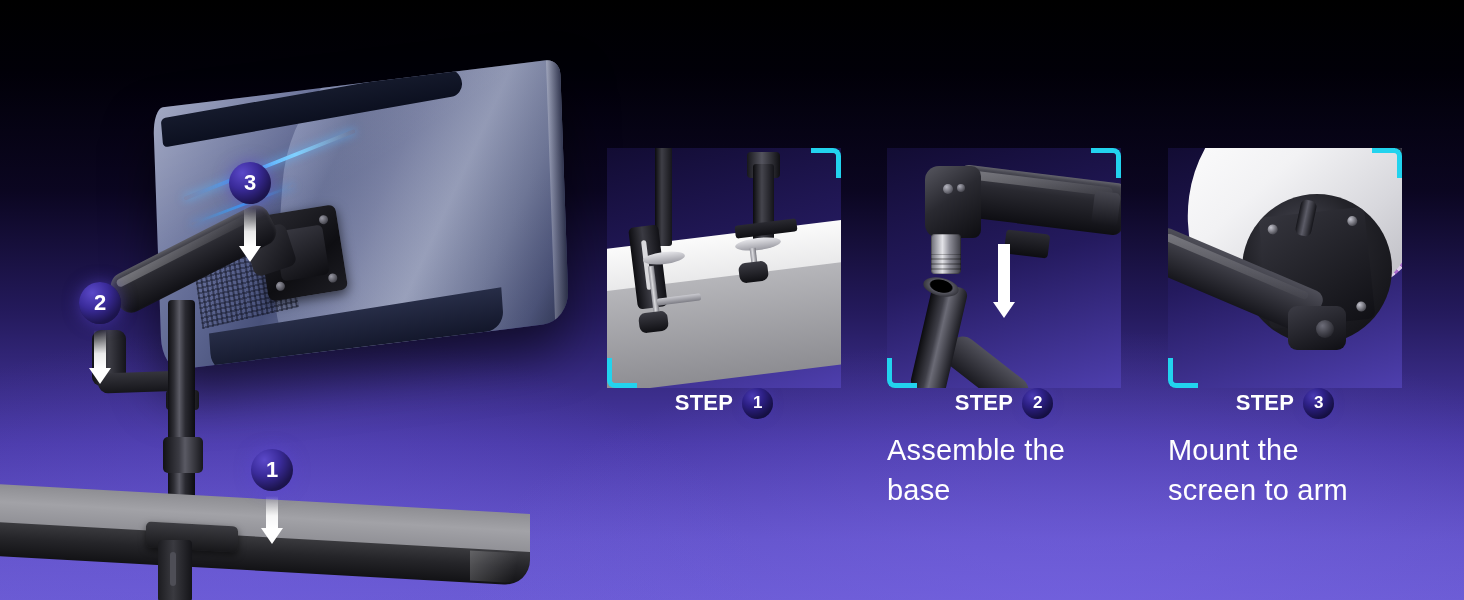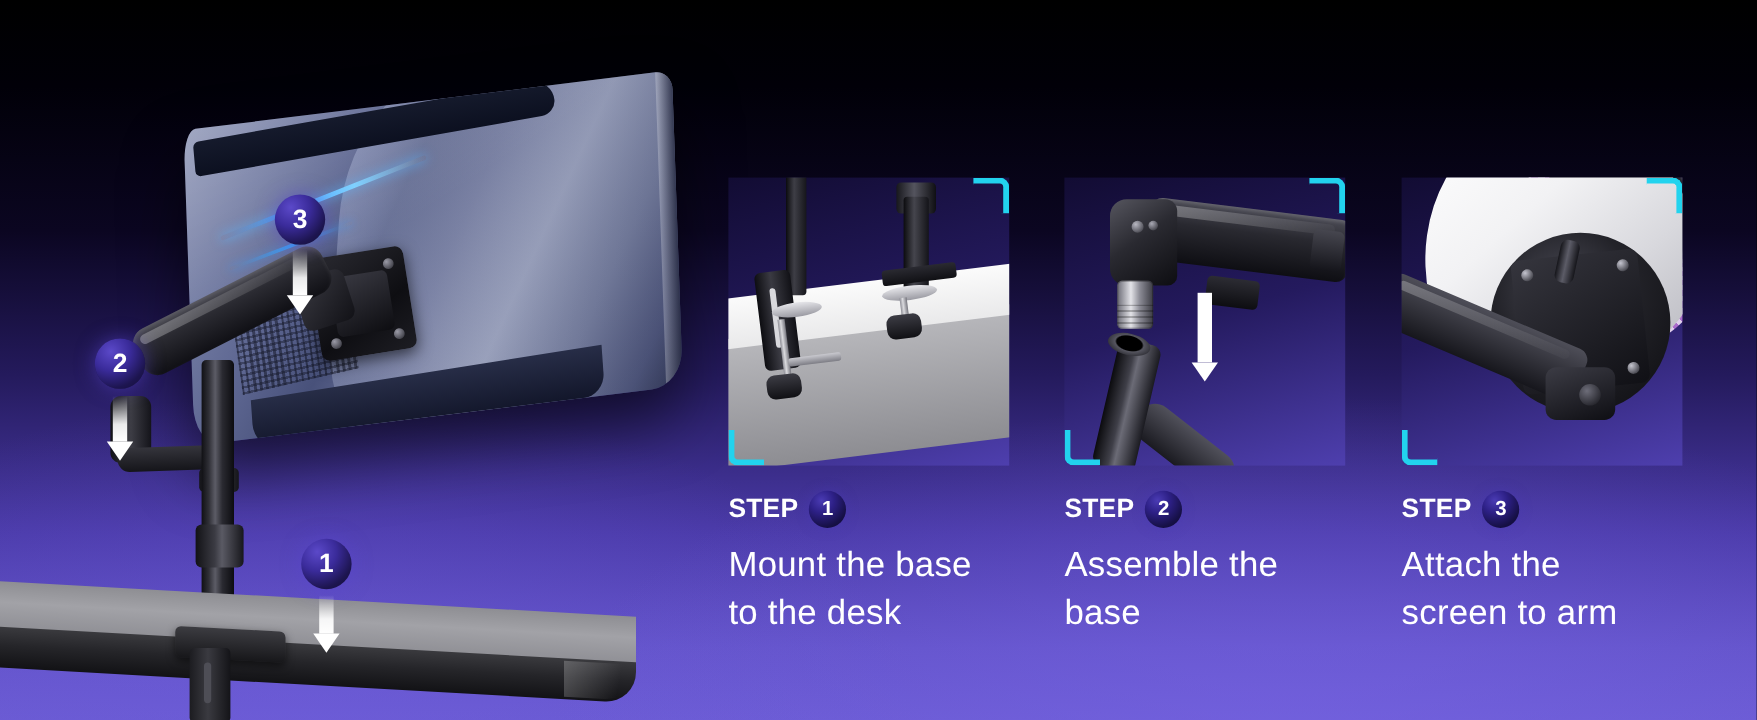--- a/index.html
+++ b/index.html
@@ -223,21 +223,21 @@
   .thumb {
     position:relative; width:234px; height:240px; overflow:hidden;
     background:linear-gradient(165deg,#120c33 0%,#241a5e 48%,#4e3fae 100%);
   }
   .bracket { position:absolute; width:30px; height:30px; }
   .bracket.tr { right:0; top:0; border-top:5px solid; border-right:5px solid; border-radius:0 8px 0 0; }
   .bracket.bl { left:0;  bottom:0; border-bottom:5px solid; border-left:5px solid; border-radius:0 0 0 8px; }
 
   .steplabel {
     display:flex; align-items:center; gap:9px;
-    margin-top:21px; height:30px;
+    height:30px;justify-content:center;
   }
   .steplabel .txt {
     color:#fff; font-size:22px; font-weight:700; letter-spacing:.2px;
   }
   .steplabel .num {
     width:31px; height:31px; border-radius:50%;
     background: radial-gradient(circle at 34% 26%, #4a3bb4 0%, #2d2086 34%, #161046 72%, #0d0930 100%);
     color:#fff; font-size:17px; font-weight:700;
     display:flex; align-items:center; justify-content:center;
     box-shadow:0 0 10px rgba(70,55,180,.5);
@@ -530,22 +530,20 @@
         <div class="t1-washer2"></div>
         <div class="t1-screw2"></div>
         <div class="t1-screwhead2"></div>
         <div class="bracket tr" style="border-color:#22d3ee;"></div>
         <div class="bracket bl" style="border-color:#22d3ee;"></div>
       </div>
       <div class="steplabel">
         <span class="txt">STEP</span>
         <span class="num">1</span>
       </div>
-      <div class="caption">Mount the base
-to the desk</div>
     </div>
 
     <div class="card" style="left:287px;">
       <div class="thumb">
         <div class="t2-arm"></div>
         <div class="t2-tab"></div>
         <div class="t2-knuckle"></div>
         <div class="t2-elbow"></div>
         <div class="t2-elbow-dot"></div>
         <div class="t2-elbow-dot2"></div>
@@ -585,18 +583,18 @@
         <div class="t3-arm"></div>
         <div class="t3-joint"></div>
         <div class="t3-joint-dot"></div>
         <div class="bracket tr" style="border-color:#22d3ee;"></div>
         <div class="bracket bl" style="border-color:#22d3ee;"></div>
       </div>
       <div class="steplabel">
         <span class="txt">STEP</span>
         <span class="num">3</span>
       </div>
-      <div class="caption">Attach the
+      <div class="caption">Mount the
 screen to arm</div>
     </div>
 
   </div>
 </div>
 
 </body></html>

